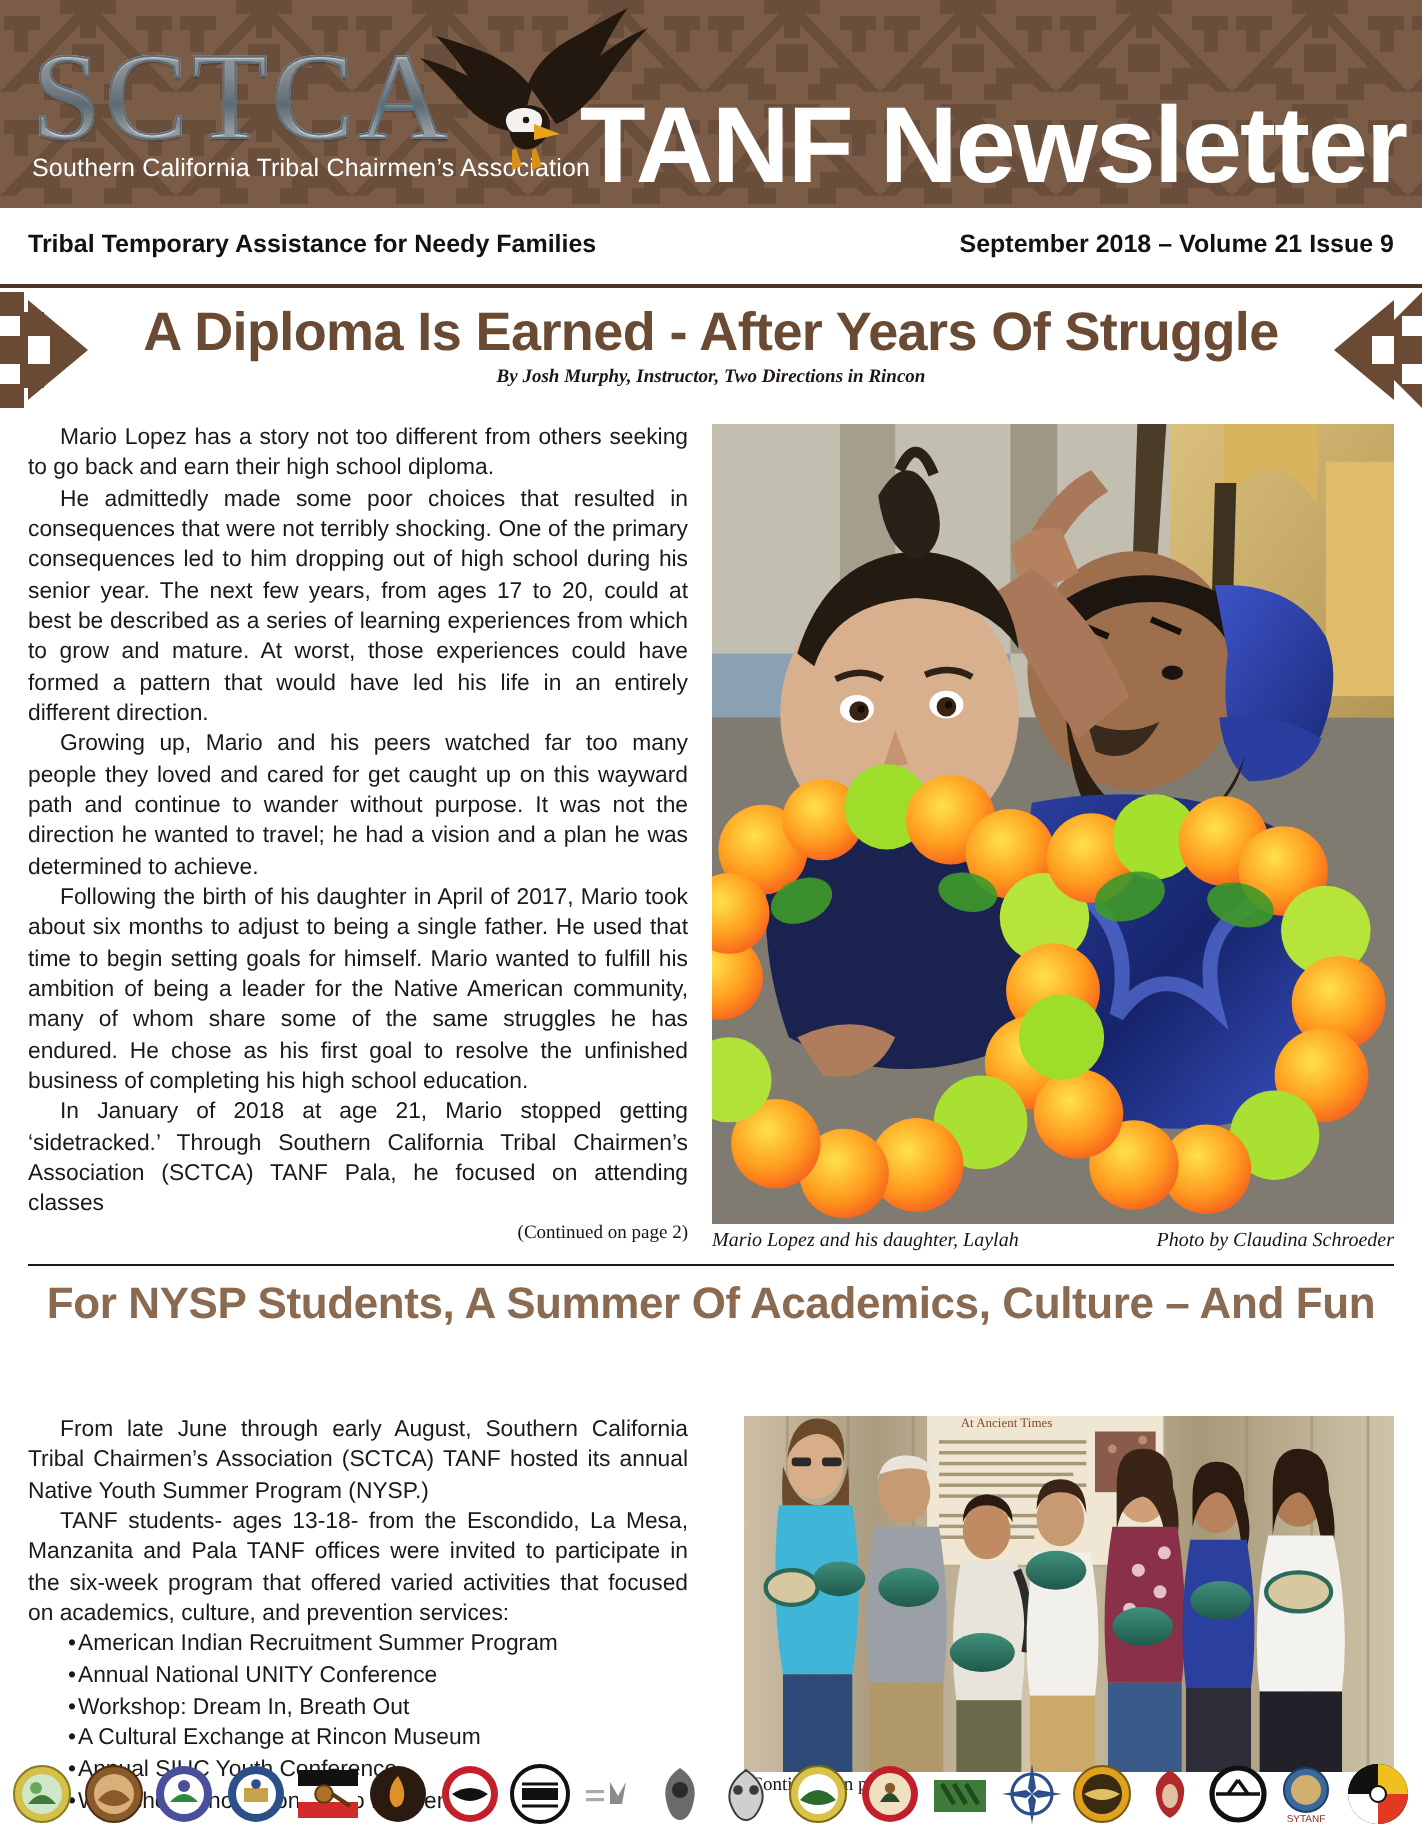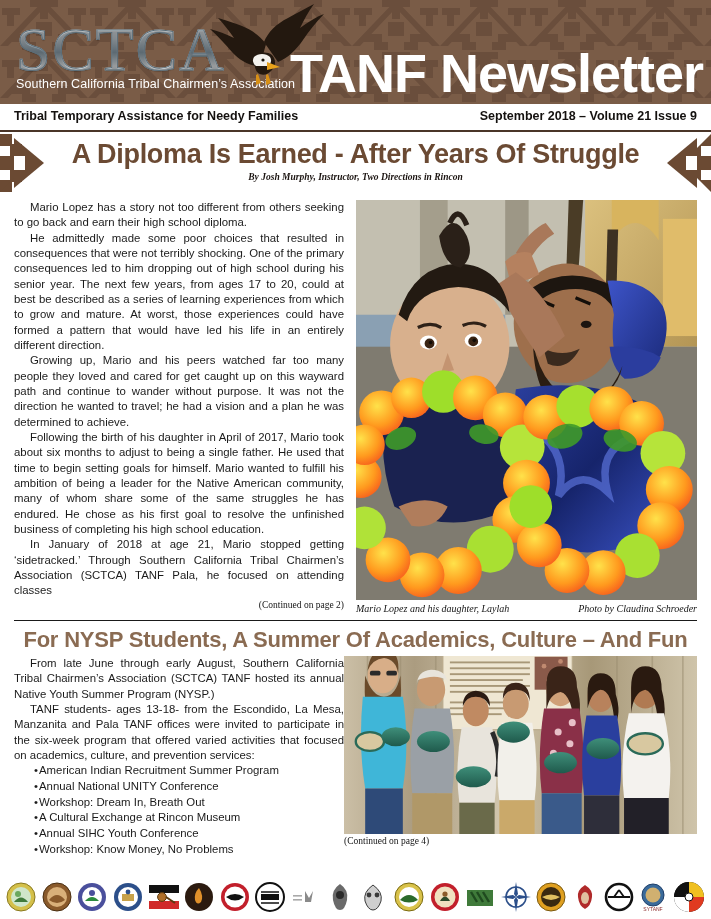--- a/index.html
+++ b/index.html
@@ -70,21 +70,21 @@
     font-weight: bold;
     color: #ffffff;
     letter-spacing: -1px;
     line-height: 1;
     font-family: "Liberation Sans", sans-serif;
     text-align: center;
   }
 
   
   .subbar {
-    height: 28px;
+    height: 40px;
     background: #ffffff;
     border-bottom: 2.5px solid #4a3528;
     display: flex;
     align-items: center;
     justify-content: space-between;
     padding: 0 14px 2px 14px;
   }
   .subbar-left, .subbar-right {
     font-size: 12.5px;
     font-weight: bold;
@@ -190,21 +190,22 @@
     font-style: italic;
     font-weight: bold;
     font-size: 9.3px;
     color: #1c1512;
     margin-top: 3px;
   }
 
   .article2 {
     display: flex;
     padding: 5px 14px 0 14px;
-    gap: 0;
+    gap: 28px;
+    margin-top: 40px;
   }
   ul.bullets {
     list-style: none;
     font-size: 11.4px;
     line-height: 1.37;
     color: #1a1a1a;
     padding-left: 20px;
   }
   ul.bullets li::before { content: "•"; margin-right: 1px; }
   .photo-frame2 {

